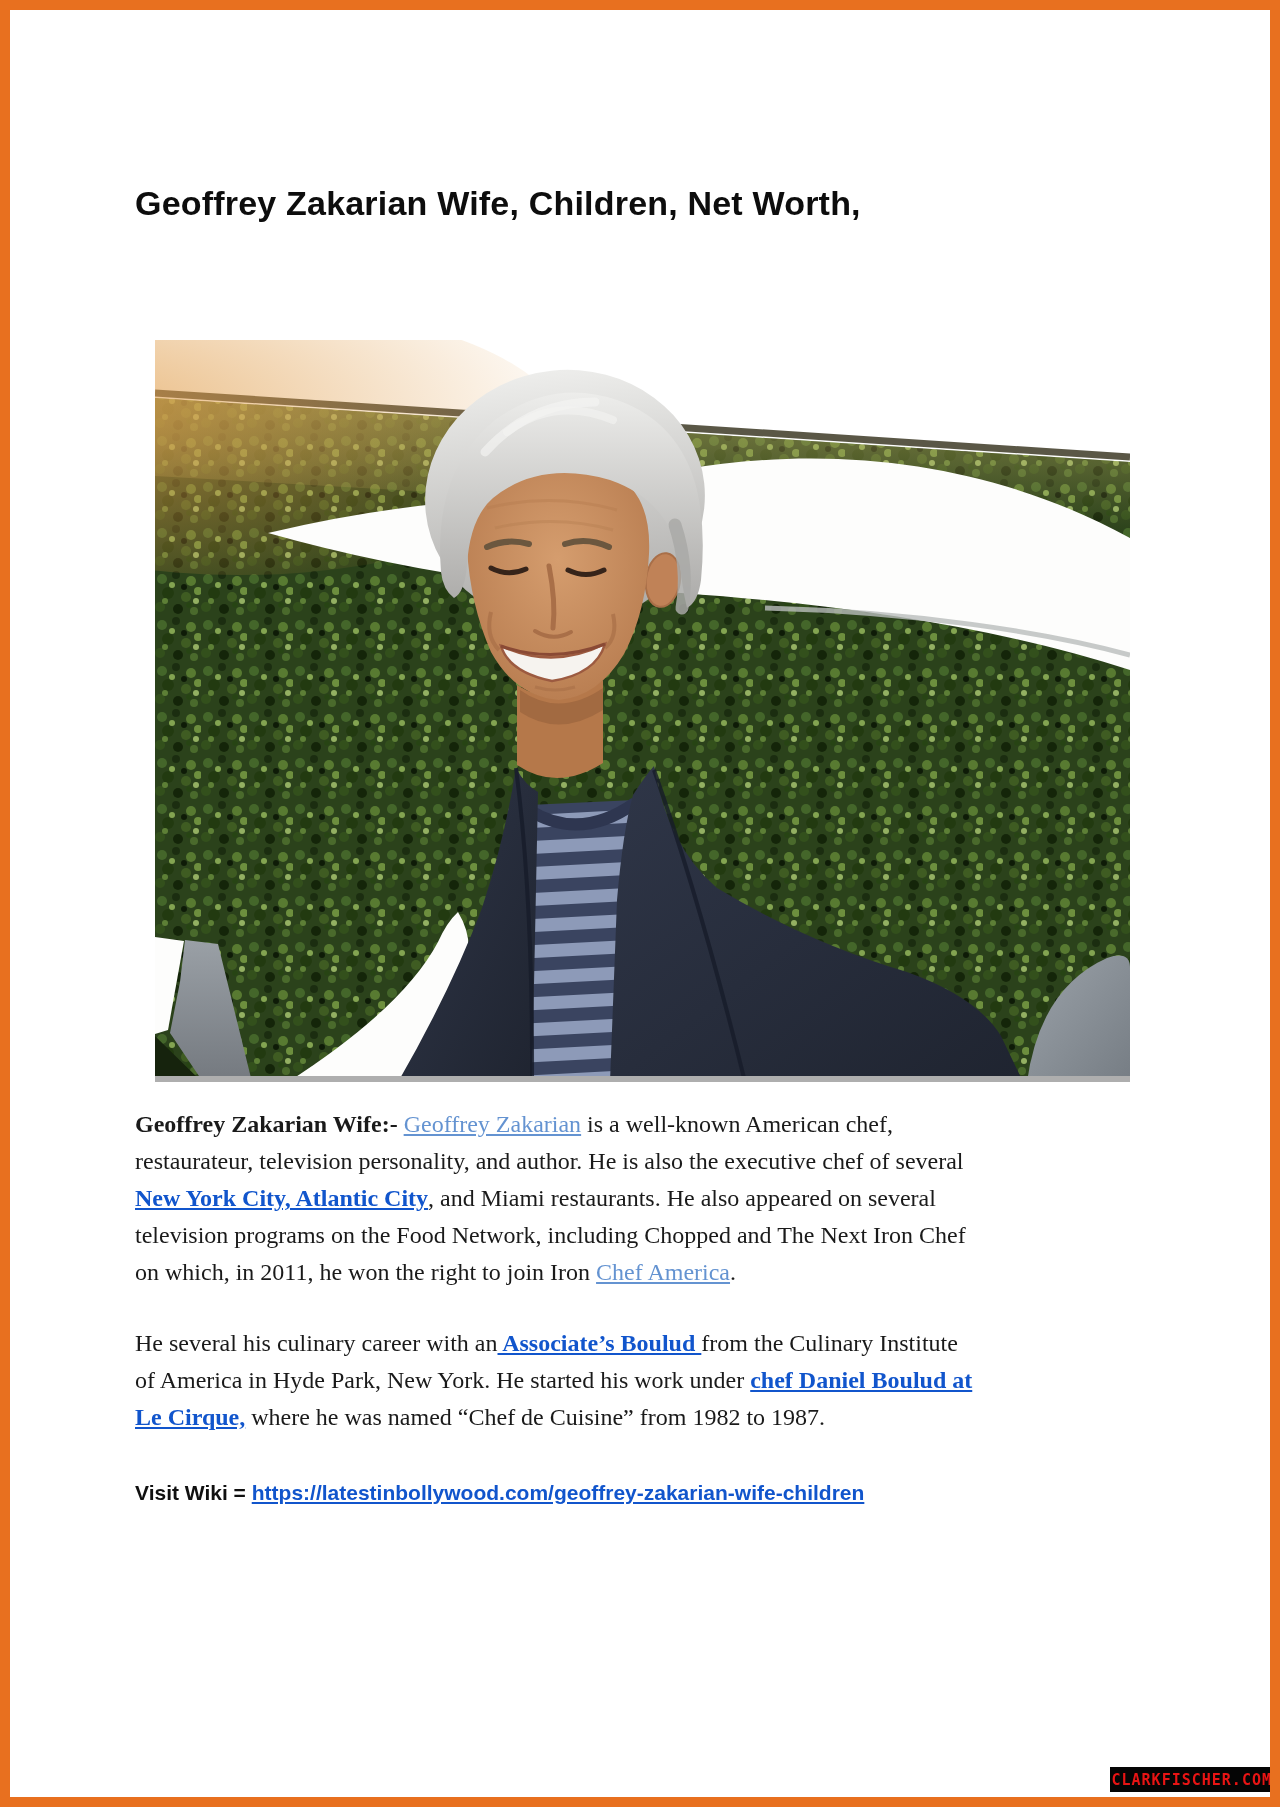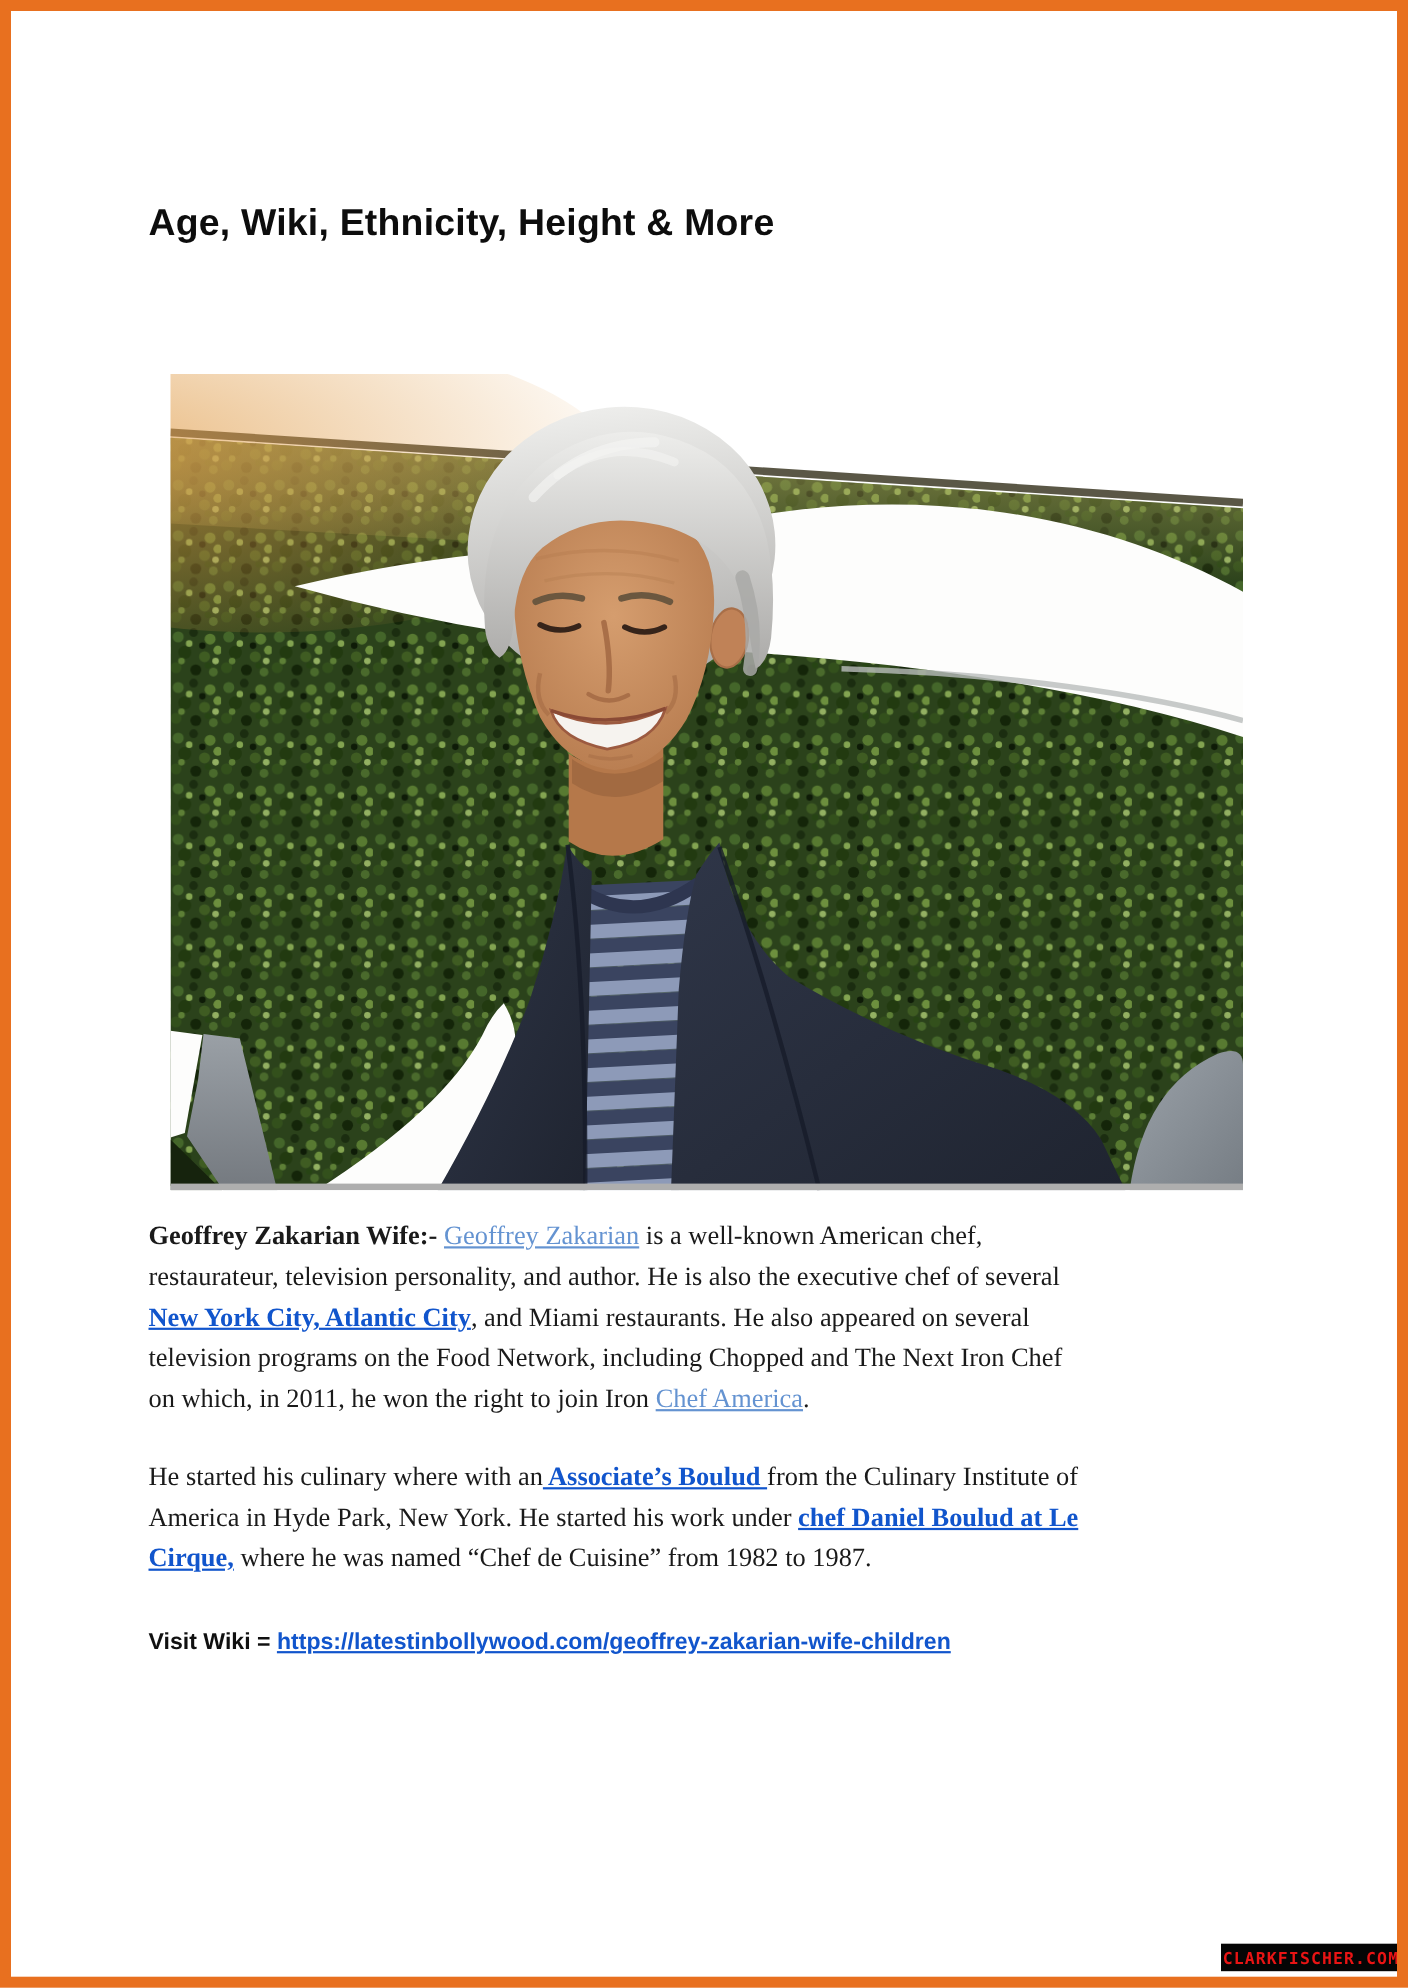--- a/index.html
+++ b/index.html
@@ -41,21 +41,21 @@
     font-size:15px;font-weight:700;letter-spacing:1px;
     display:flex;align-items:center;justify-content:flex-end;
   }
 </style>
 </head>
 <body style="background: rgb(232, 112, 31);">
 
 <div class="sheet">
 
   <h1 class="page-title">
-    <span>Age, Wiki, Ethnicity, Height &amp; More</span>
+    <span>Geoffrey Zakarian Wife, Children, Net Worth,</span>
   </h1>
 
   <div class="photo" title="Geoffrey Zakarian smiling, silver hair, dark navy blazer over a blue striped shirt, standing before a green hedge wall with white logo swooshes">
     <svg viewBox="0 0 975 742" preserveAspectRatio="none">
       <defs>
         <pattern id="hedge" width="46" height="46" patternUnits="userSpaceOnUse">
           <rect width="46" height="46" fill="#2b421b"></rect>
           <circle cx="7" cy="9" r="5" fill="#44662a"></circle>
             <circle cx="21" cy="5" r="4" fill="#1b2d10"></circle>
           <circle cx="36" cy="11" r="5" fill="#587a31"></circle>
@@ -151,21 +151,21 @@
         <path d="M361,428 Q378,560 377,742" stroke="#171c29" stroke-width="4" fill="none" opacity="0.8"></path>
         <path d="M499,430 Q545,560 590,742" stroke="#171c29" stroke-width="4" fill="none" opacity="0.8"></path>
       </g>
 
       <rect x="0" y="736" width="975" height="6" fill="#aeaeae"></rect>
     </svg>
   </div>
 
   <div class="content">
     <p><span class="b">Geoffrey Zakarian Wife:-</span><span> </span><a href="#" class="soft-link">Geoffrey Zakarian</a><span> is a well-known American chef, restaurateur, television personality, and author. He is also the executive chef of several </span><a href="#" class="link">New York City, Atlantic City</a><span>, and Miami restaurants. He also appeared on several television programs on the Food Network, including Chopped and The Next Iron Chef on which, in 2011, he won the right to join Iron </span><a href="#" class="soft-link">Chef America</a><span>.</span></p>
-    <p><span>He started his culinary where with an</span><a href="#" class="link"> Associate’s Boulud </a><span>from the Culinary Institute of America in Hyde Park, New York. He started his work under </span><a href="#" class="link">chef Daniel Boulud at Le Cirque,</a><span> where he was named “Chef de Cuisine” from 1982 to 1987.</span></p>
+    <p><span>He several his culinary career with an</span><a href="#" class="link"> Associate’s Boulud </a><span>from the Culinary Institute of America in Hyde Park, New York. He started his work under </span><a href="#" class="link">chef Daniel Boulud at Le Cirque,</a><span> where he was named “Chef de Cuisine” from 1982 to 1987.</span></p>
     <div class="visit">
       <span>Visit Wiki = </span><a href="#">https://latestinbollywood.com/geoffrey-zakarian-wife-children</a>
     </div>
   </div>
 
   <div class="watermark">
     <span>CLARKFISCHER.COM</span>
   </div>
 
 </div>

